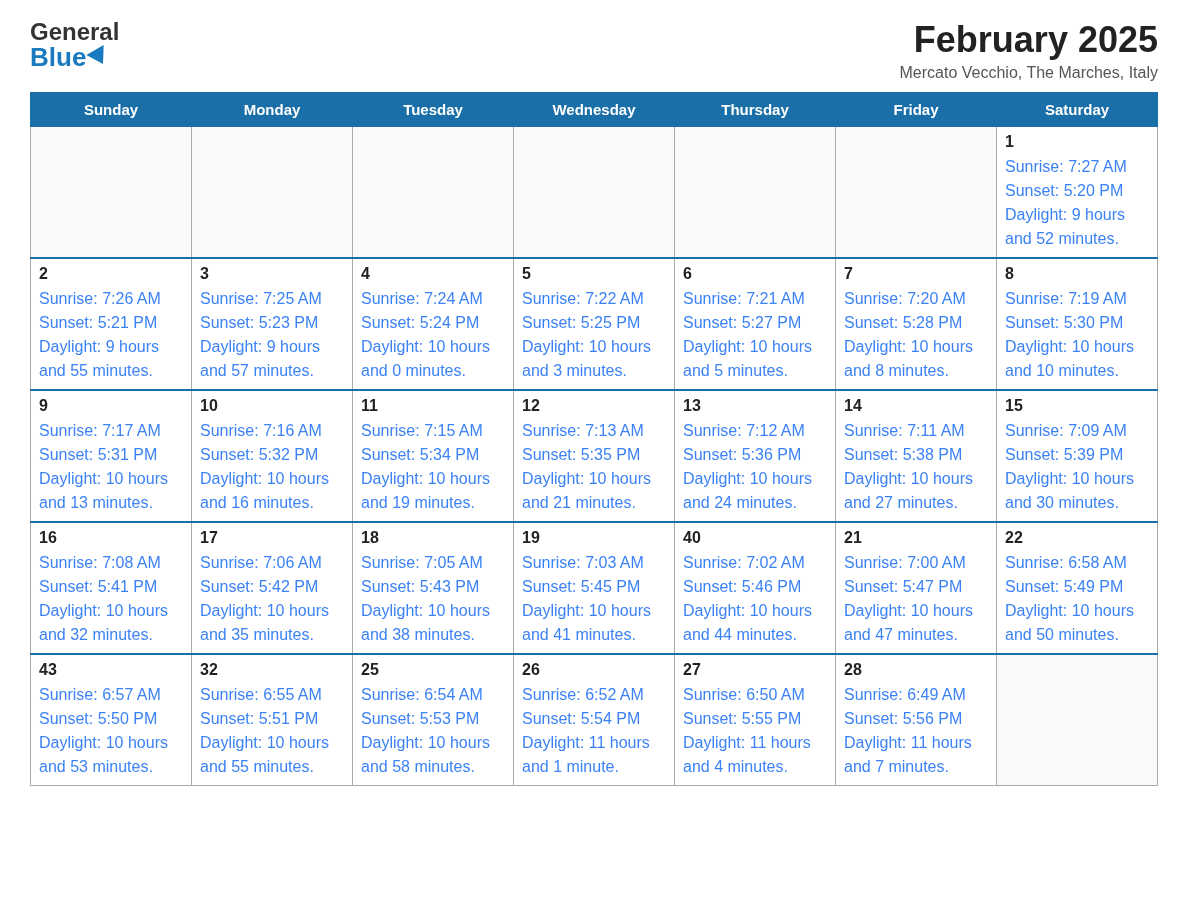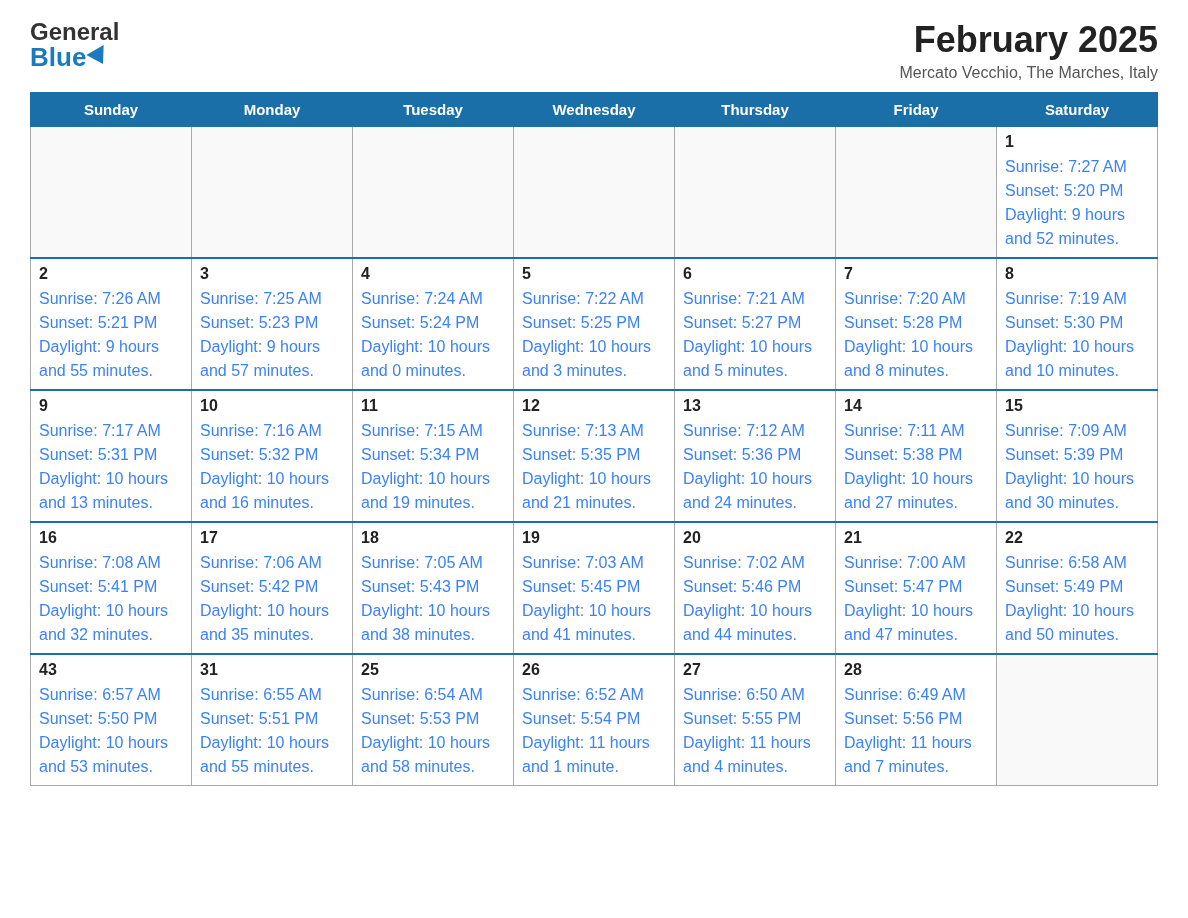--- a/index.html
+++ b/index.html
@@ -213,39 +213,39 @@
         </td>
         <td>
           <span class="day-number">18</span>
           <div class="day-info">Sunrise: 7:05 AM<br>Sunset: 5:43 PM<br>Daylight: 10 hours and 38 minutes.</div>
         </td>
         <td>
           <span class="day-number">19</span>
           <div class="day-info">Sunrise: 7:03 AM<br>Sunset: 5:45 PM<br>Daylight: 10 hours and 41 minutes.</div>
         </td>
         <td>
-          <span class="day-number">20</span>
+          <span class="day-number">40</span>
           <div class="day-info">Sunrise: 7:02 AM<br>Sunset: 5:46 PM<br>Daylight: 10 hours and 44 minutes.</div>
         </td>
         <td>
           <span class="day-number">21</span>
           <div class="day-info">Sunrise: 7:00 AM<br>Sunset: 5:47 PM<br>Daylight: 10 hours and 47 minutes.</div>
         </td>
         <td>
           <span class="day-number">22</span>
           <div class="day-info">Sunrise: 6:58 AM<br>Sunset: 5:49 PM<br>Daylight: 10 hours and 50 minutes.</div>
         </td>
       </tr>
       <tr class="row-divider">
         <td>
           <span class="day-number">43</span>
           <div class="day-info">Sunrise: 6:57 AM<br>Sunset: 5:50 PM<br>Daylight: 10 hours and 53 minutes.</div>
         </td>
         <td>
-          <span class="day-number">31</span>
+          <span class="day-number">32</span>
           <div class="day-info">Sunrise: 6:55 AM<br>Sunset: 5:51 PM<br>Daylight: 10 hours and 55 minutes.</div>
         </td>
         <td>
           <span class="day-number">25</span>
           <div class="day-info">Sunrise: 6:54 AM<br>Sunset: 5:53 PM<br>Daylight: 10 hours and 58 minutes.</div>
         </td>
         <td>
           <span class="day-number">26</span>
           <div class="day-info">Sunrise: 6:52 AM<br>Sunset: 5:54 PM<br>Daylight: 11 hours and 1 minute.</div>
         </td>

